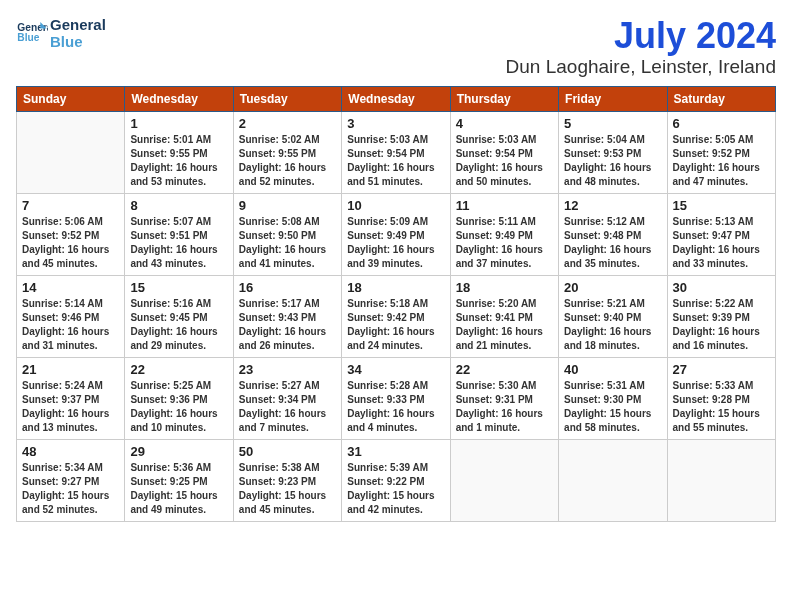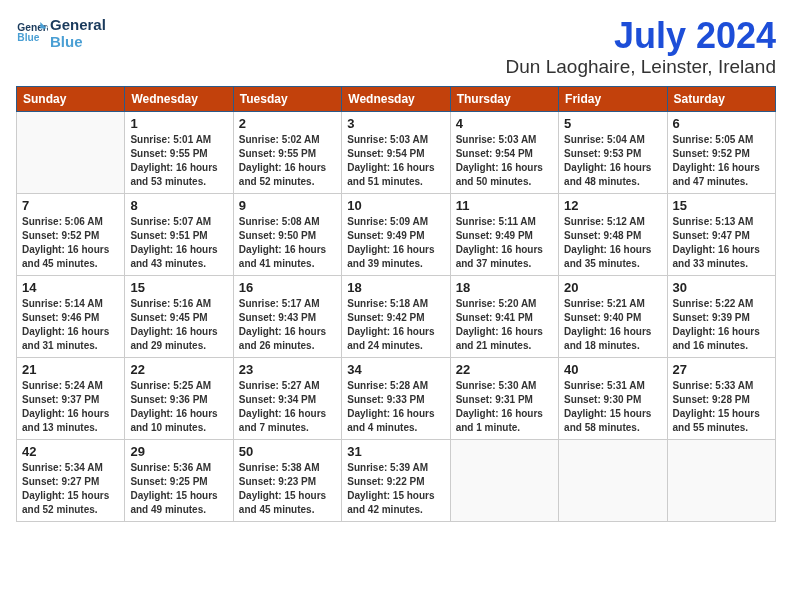--- a/index.html
+++ b/index.html
@@ -222,21 +222,21 @@
           <span class="day-num">40</span>
           <div class="day-info">Sunrise: 5:31 AM<br>Sunset: 9:30 PM<br>Daylight: 15 hours<br>and 58 minutes.</div>
         </td>
         <td>
           <span class="day-num">27</span>
           <div class="day-info">Sunrise: 5:33 AM<br>Sunset: 9:28 PM<br>Daylight: 15 hours<br>and 55 minutes.</div>
         </td>
       </tr>
       <tr>
         <td>
-          <span class="day-num">42</span>
+          <span class="day-num">48</span>
           <div class="day-info">Sunrise: 5:34 AM<br>Sunset: 9:27 PM<br>Daylight: 15 hours<br>and 52 minutes.</div>
         </td>
         <td>
           <span class="day-num">29</span>
           <div class="day-info">Sunrise: 5:36 AM<br>Sunset: 9:25 PM<br>Daylight: 15 hours<br>and 49 minutes.</div>
         </td>
         <td>
           <span class="day-num">50</span>
           <div class="day-info">Sunrise: 5:38 AM<br>Sunset: 9:23 PM<br>Daylight: 15 hours<br>and 45 minutes.</div>
         </td>

